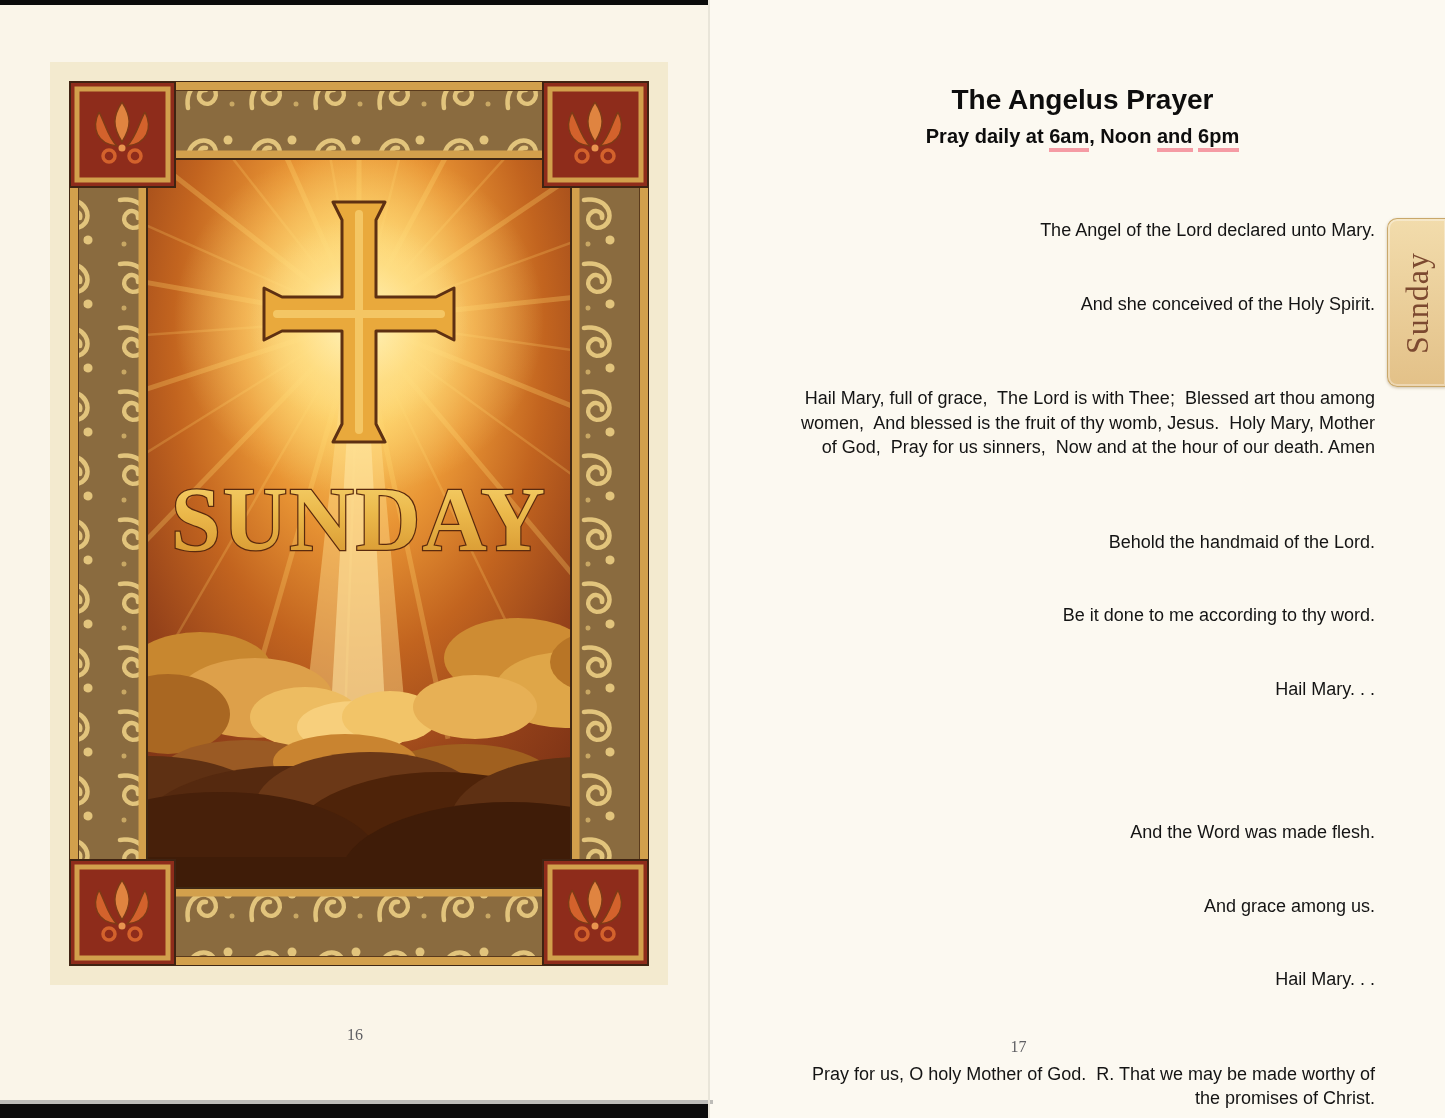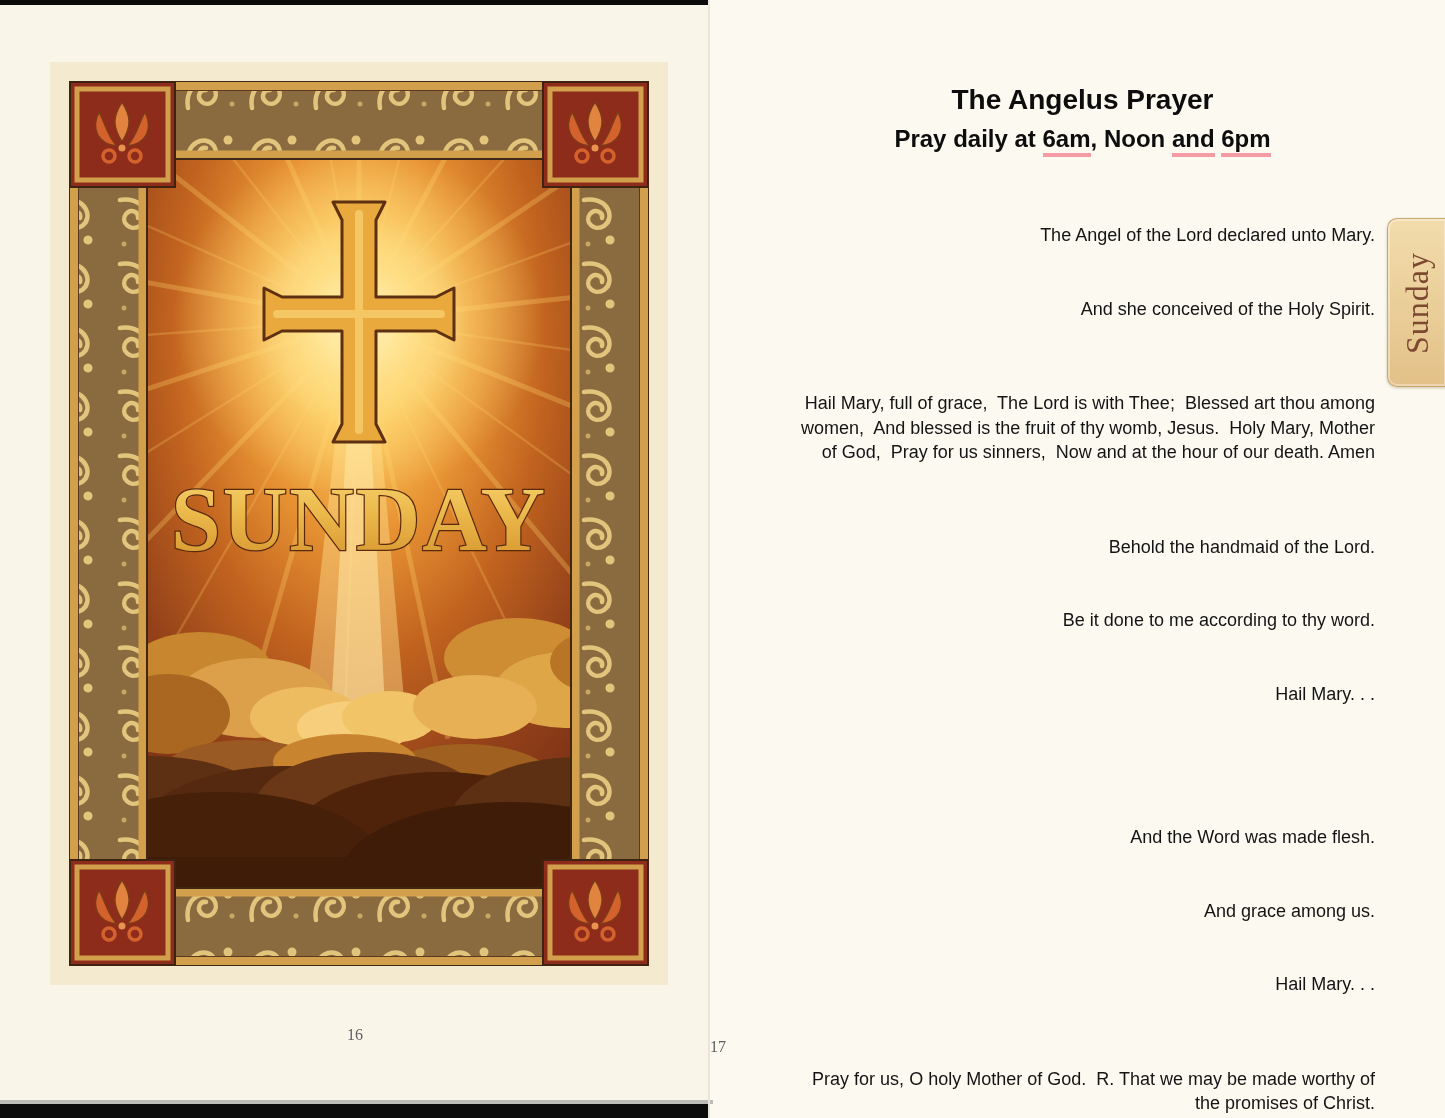--- a/index.html
+++ b/index.html
@@ -9,27 +9,27 @@
   
   .page-left{position:absolute;left:0;top:0;width:710px;height:1118px;background:#FAF5E9;}
   .bar-top{position:absolute;left:0;top:0;width:710px;height:5px;background:#0b0b0b;}
   .bar-grey{position:absolute;left:0;top:1100px;width:713px;height:4px;background:#bdbcb8;}
   .bar-bottom{position:absolute;left:0;top:1104px;width:710px;height:14px;background:#0b0b0b;}
   .art{position:absolute;left:50px;top:62px;width:618px;height:923px;}
   .divider{position:absolute;left:708px;top:0;width:2px;height:1118px;background:#E9E5D9;}
 
   .pagenum{position:absolute;font-family:"Liberation Serif",serif;color:#5f5f63;font-size:16px;}
   .pn-left{left:0;top:1026px;width:710px;text-align:center;}
-  .pn-right{left:710px;top:1038px;width:617px;text-align:left;}
+  .pn-right{left:710px;top:1038px;width:617px;text-align:center;}
 
   
   .page-right{position:absolute;left:710px;top:0;width:735px;height:1074px;background:#FCF9F1;}
   .content{position:absolute;left:80px;top:0;width:585px;color:#141414;}
   .title{margin:84px 0 0;font-size:28px;font-weight:bold;text-align:center;color:#0d0d0d;}
-  .subtitle{margin:9px 0 0;font-size:24px;font-weight:bold;text-align:center;color:#0d0d0d;}
+  .subtitle{margin:9px 0 0;font-size:20px;font-weight:bold;text-align:center;color:#0d0d0d;}
   .u-pink{border-bottom:4px solid #F59BA4;padding-bottom:1px;}
   .content p{margin:21px 0 0;font-size:18px;line-height:24.5px;white-space:pre-wrap;text-align:right;}
   .p-first{margin-top:35px;}
   .line{display:block;}
   .b{font-weight:normal;}
 
   
   .tab{position:absolute;left:1387px;top:218px;width:58px;height:167px;
        background:linear-gradient(180deg,#F2DCAC,#E3C188);
        border:1px solid #C9A86B;border-right:none;border-radius:10px 0 0 10px;

